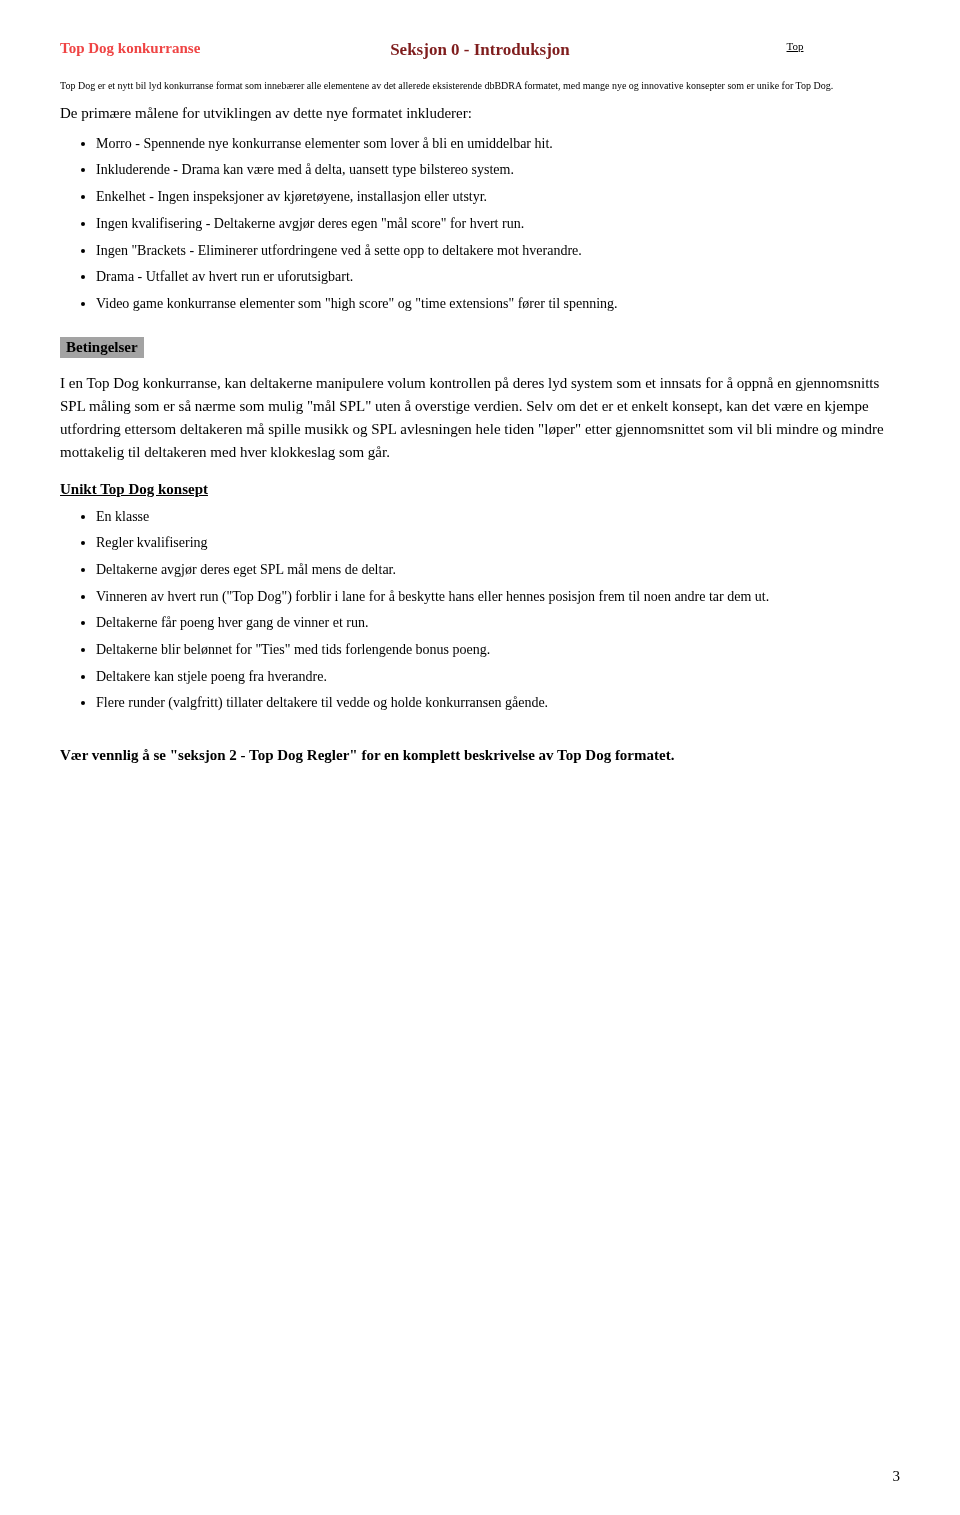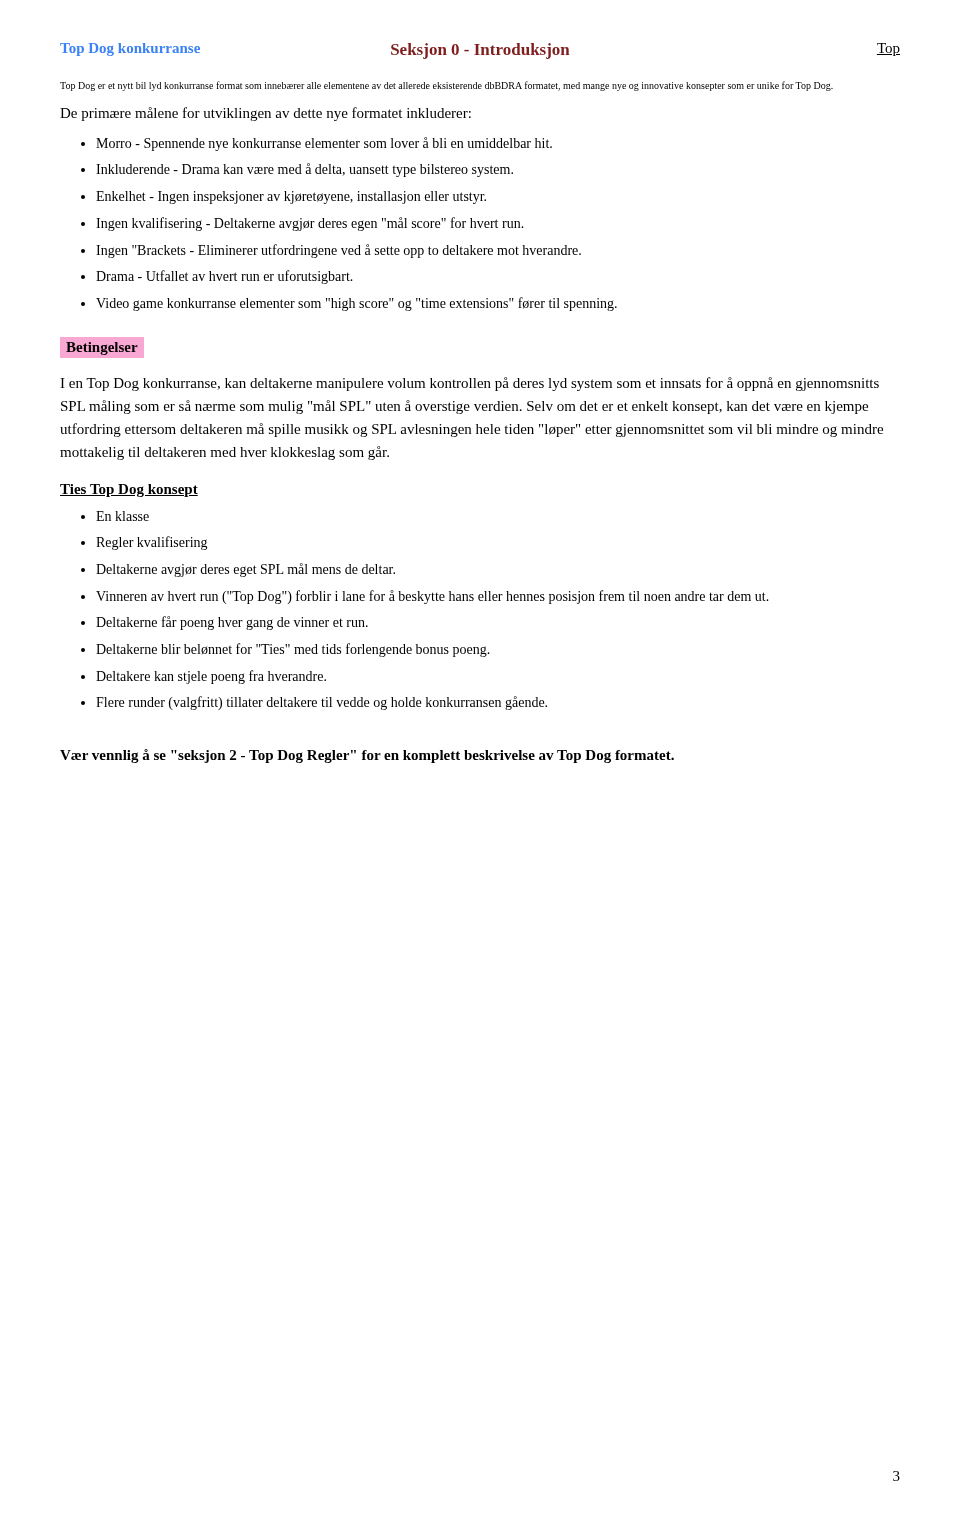--- a/index.html
+++ b/index.html
@@ -28,37 +28,37 @@
     .page-header {
       display: flex;
       justify-content: space-between;
       align-items: flex-start;
       margin-bottom: 18px;
     }
 
     .top-dog-heading {
       font-size: 15px;
       font-weight: bold;
-      color: #3b82f6;
+      color: #ef4444;
       flex: 1;
     }
 
     .section-title {
       font-size: 17px;
       font-weight: bold;
       color: #7f1d1d;
       text-align: center;
       flex: 2;
     }
 
     .top-link {
-      font-size: 15px;
+      font-size: 11px;
       font-weight: normal;
       color: #000;
-      text-align: right;
+      text-align: center;
       flex: 1;
       text-decoration: underline;
     }
 
     .intro-paragraph {
       margin-bottom: 8px;
       line-height: 1.55;
       font-size: 10px;
     }
 
@@ -75,21 +75,21 @@
     }
 
     ul.bullet-list li {
       margin-bottom: 5px;
       line-height: 1.55;
       font-size: 14px;
     }
 
     .section-heading-box {
       display: inline-block;
-      background-color: #f9a8d4;
+      background-color: #a3a3a3;
       padding: 2px 6px;
       font-size: 15px;
       font-weight: bold;
       margin-bottom: 14px;
       margin-top: 10px;
     }
 
     .betingelser-section {
       margin-top: 10px;
       margin-bottom: 10px;
@@ -157,21 +157,21 @@
     <li>Video game konkurranse elementer som "high score" og "time extensions" fører til spenning.</li>
   </ul>
 
   <div class="betingelser-section">
     <div class="section-heading-box">Betingelser</div>
     <p class="betingelser-paragraph">I en Top Dog konkurranse, kan deltakerne manipulere volum kontrollen på deres lyd system som et innsats for å oppnå en gjennomsnitts SPL måling som er så nærme som mulig "mål SPL" uten å overstige verdien. Selv om det er et enkelt konsept, kan det være en kjempe utfordring ettersom deltakeren må spille musikk og SPL avlesningen hele tiden "løper" etter gjennomsnittet som vil bli mindre og mindre mottakelig til deltakeren med hver klokkeslag som går.</p>
   </div>
 
   <div class="unikt-section">
     <p style="margin-bottom: 8px;">
-      <span class="unikt-heading">Ties Top Dog konsept</span>
+      <span class="unikt-heading">Unikt Top Dog konsept</span>
     </p>
     <ul class="bullet-list">
       <li>En klasse</li>
       <li>Regler kvalifisering</li>
       <li>Deltakerne avgjør deres eget SPL mål mens de deltar.</li>
       <li>Vinneren av hvert run ("Top Dog") forblir i lane for å beskytte hans eller hennes posisjon frem til noen andre tar dem ut.</li>
       <li>Deltakerne får poeng hver gang de vinner et run.</li>
       <li>Deltakerne blir belønnet for "Ties" med tids forlengende bonus poeng.</li>
       <li>Deltakere kan stjele poeng fra hverandre.</li>
       <li>Flere runder (valgfritt) tillater deltakere til vedde og holde konkurransen gående.</li>

